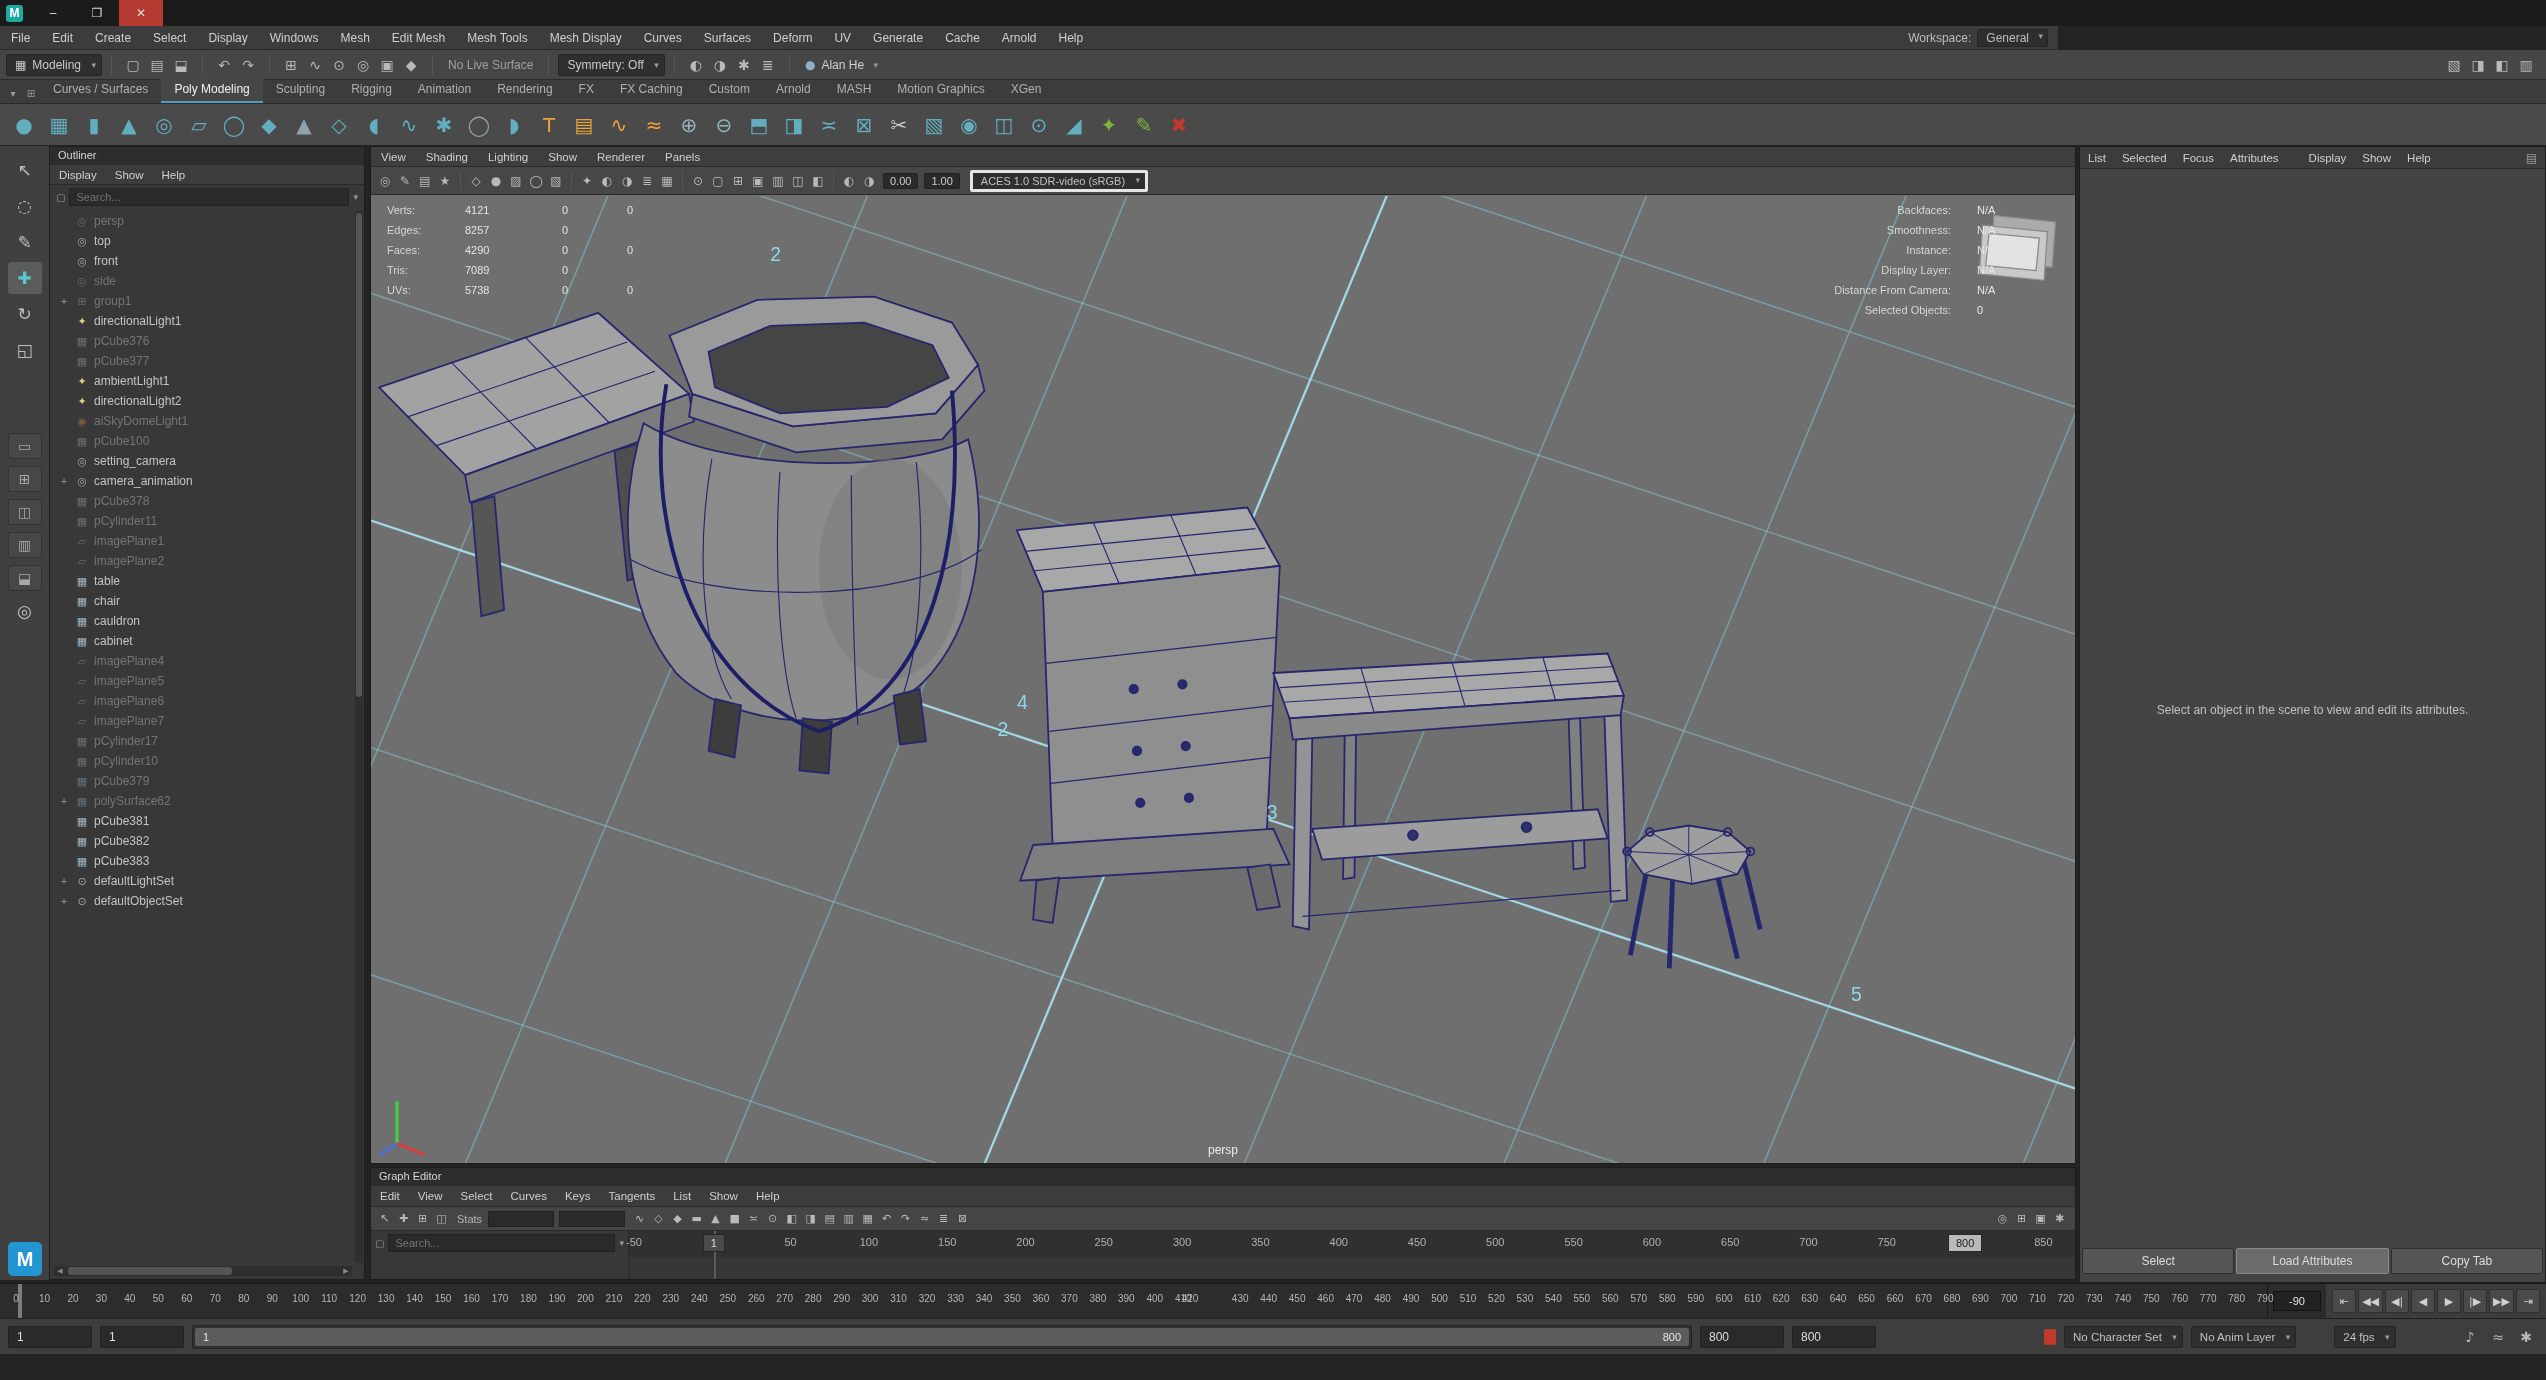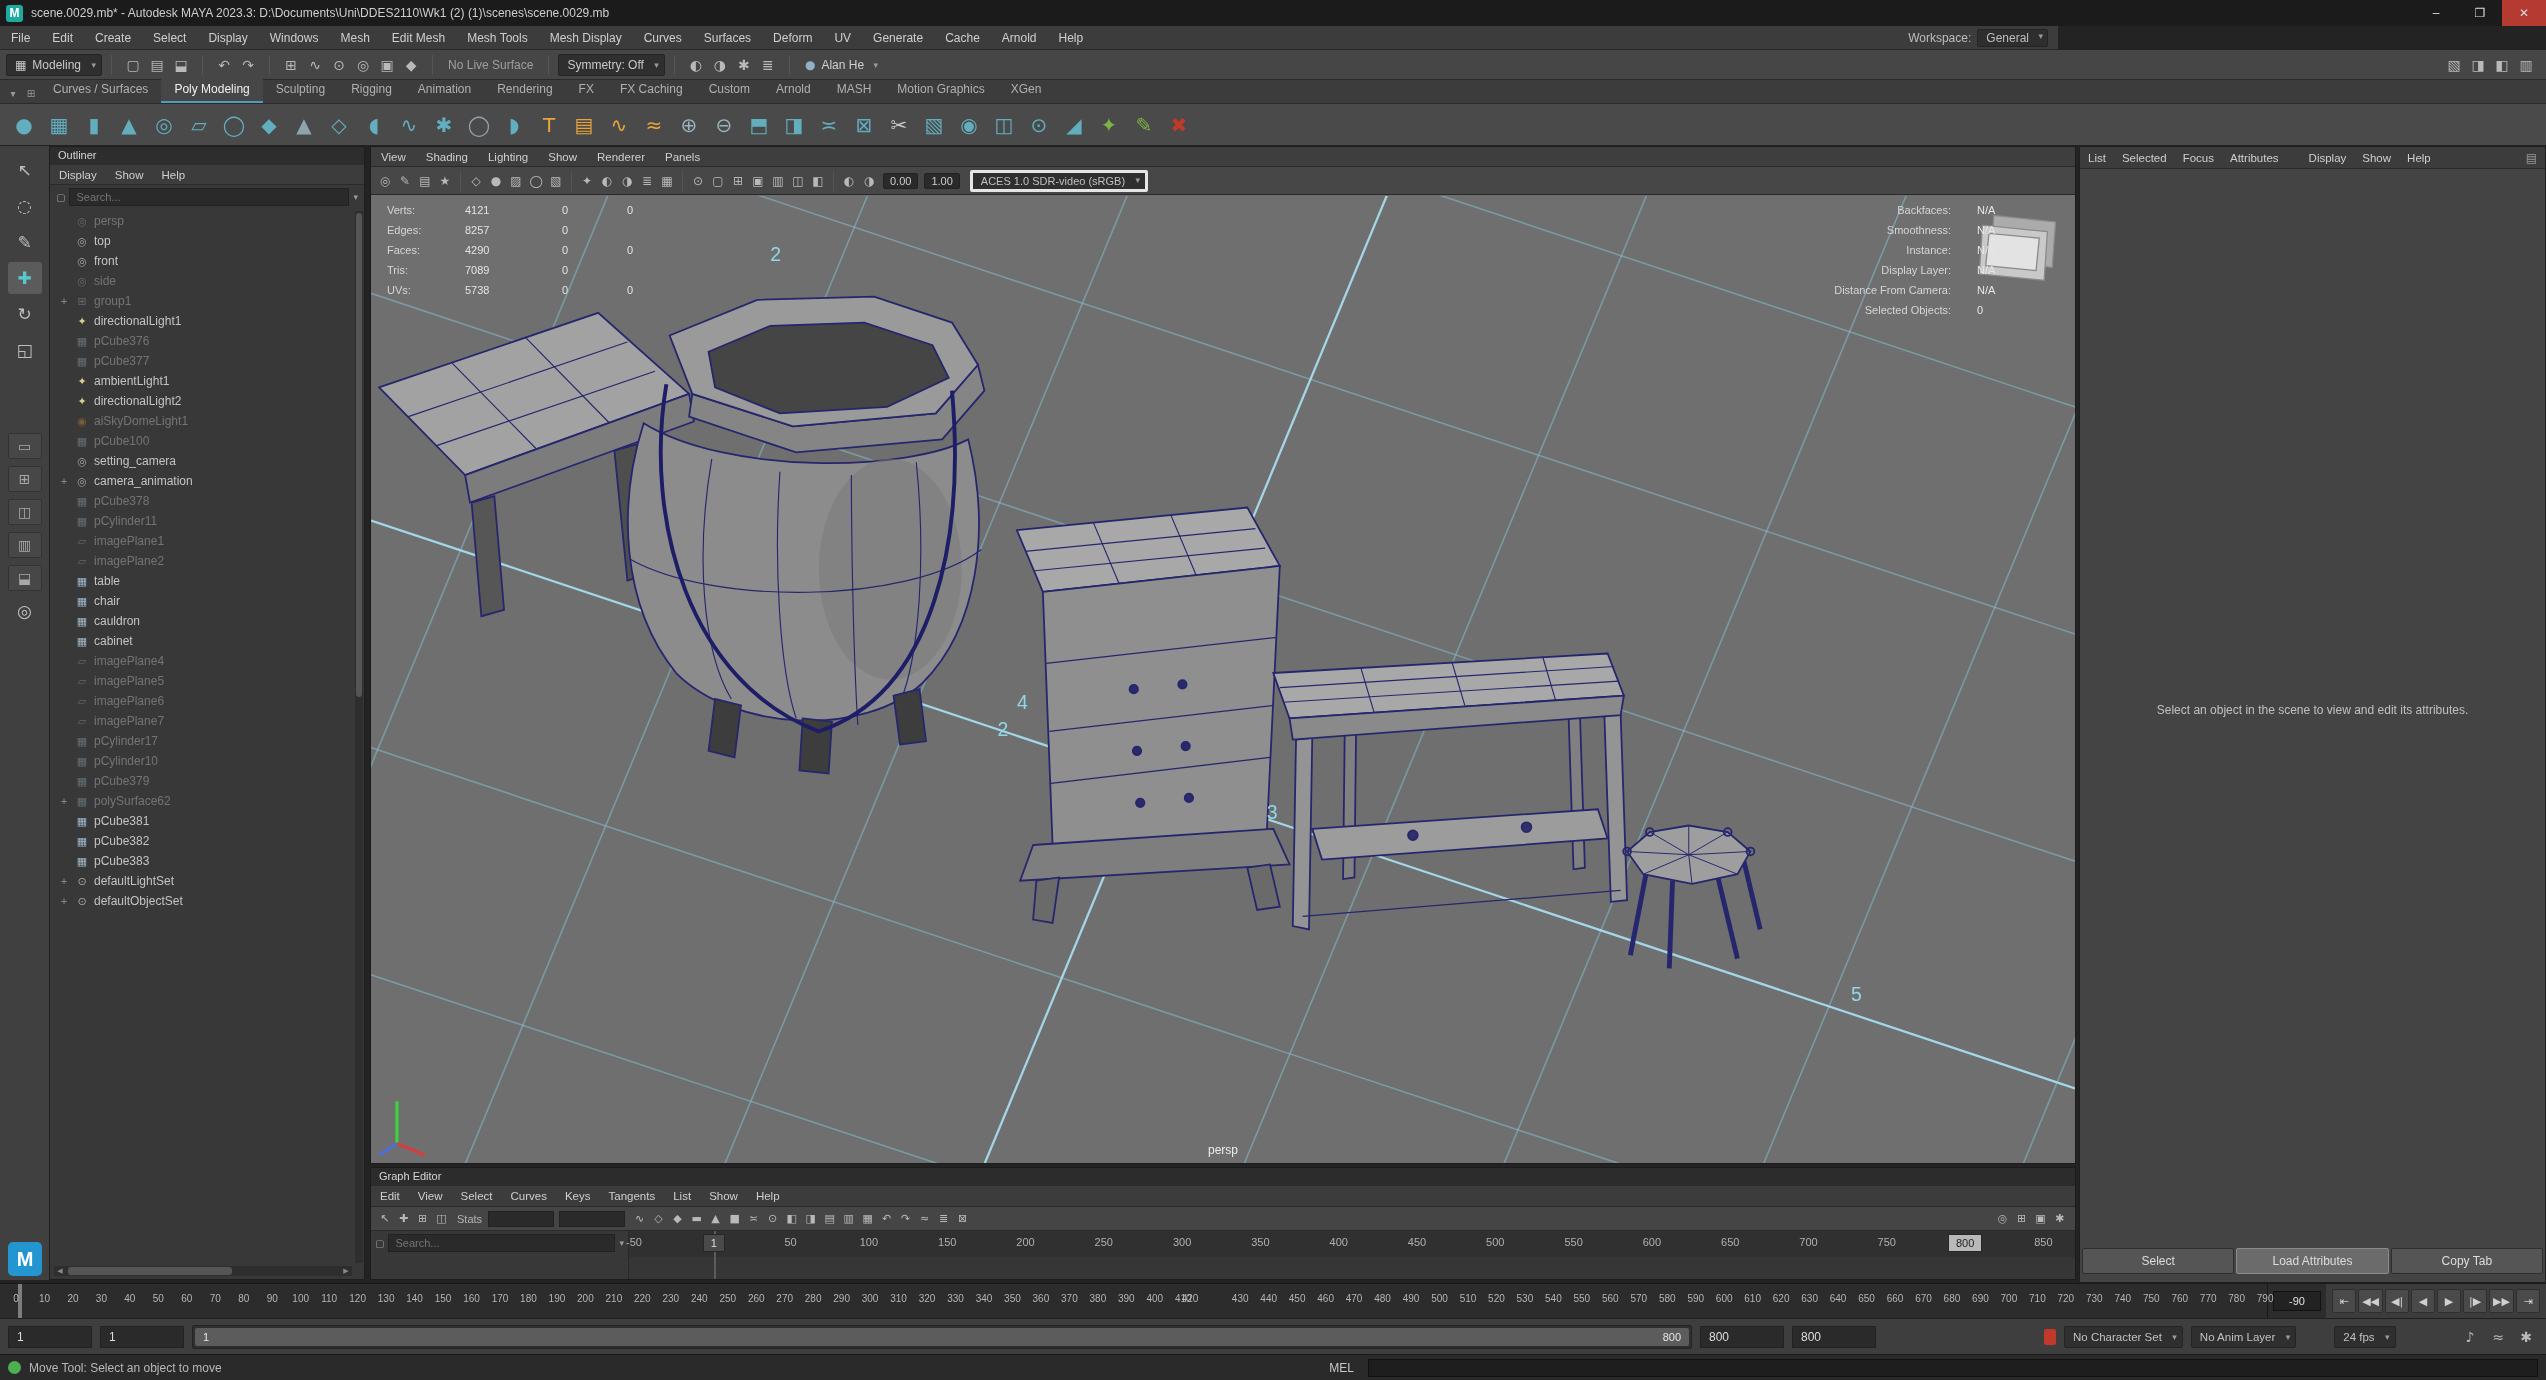--- a/index.html
+++ b/index.html
@@ -177,21 +177,20 @@
   #mel-label { margin-left:auto; font-size:12px; color:#c8c8c8; padding-right:6px; }
   #mel-input { width:1170px; height:18px; background:#1e1e1e; border:1px solid #111; }
 </style>
 </head>
 <body>
 
 <div id="root">
 
   <div id="titlebar" class="abs">
     <div id="app-icon">M</div>
-    <div id="win-title">scene.0029.mb* - Autodesk MAYA 2023.3: D:\Documents\Uni\DDES2110\Wk1 (2) (1)\scenes\scene.0029.mb</div>
     <div class="win-btn">–</div>
     <div class="win-btn">❐</div>
     <div class="win-btn" id="btn-close">✕</div>
   </div>
 
   <div id="menubar" class="abs">
     <div id="menubar-items" style="display:flex">
         <span class="menu-item">File</span>
         <span class="menu-item">Edit</span>
         <span class="menu-item">Create</span>
@@ -1004,20 +1003,14 @@
     <div class="rr-drop">No Character Set</div>
     <div class="rr-drop">No Anim Layer</div>
     <div class="rr-drop" style="margin-left:30px">24 fps</div>
     <div id="rr-right-icons">
         <span class="tool-icon icon">♪</span>
         <span class="tool-icon icon">≈</span>
         <span class="tool-icon icon">✱</span>
       </div>
   </div>
 
-  <div id="command-row" class="abs">
-    <div id="help-icon"></div>
-    <div id="help-text">Move Tool: Select an object to move</div>
-    <div id="mel-label">MEL</div>
-    <div id="mel-input"></div>
-  </div>
 
 </div>
 
 </body></html>

